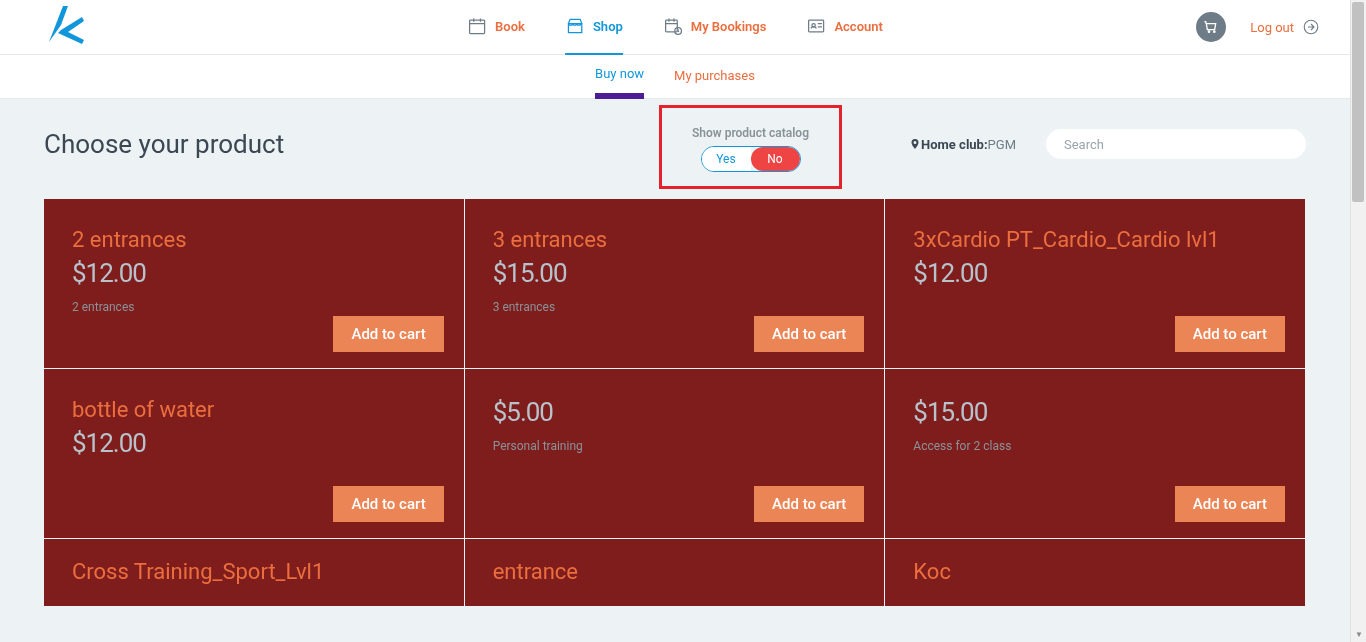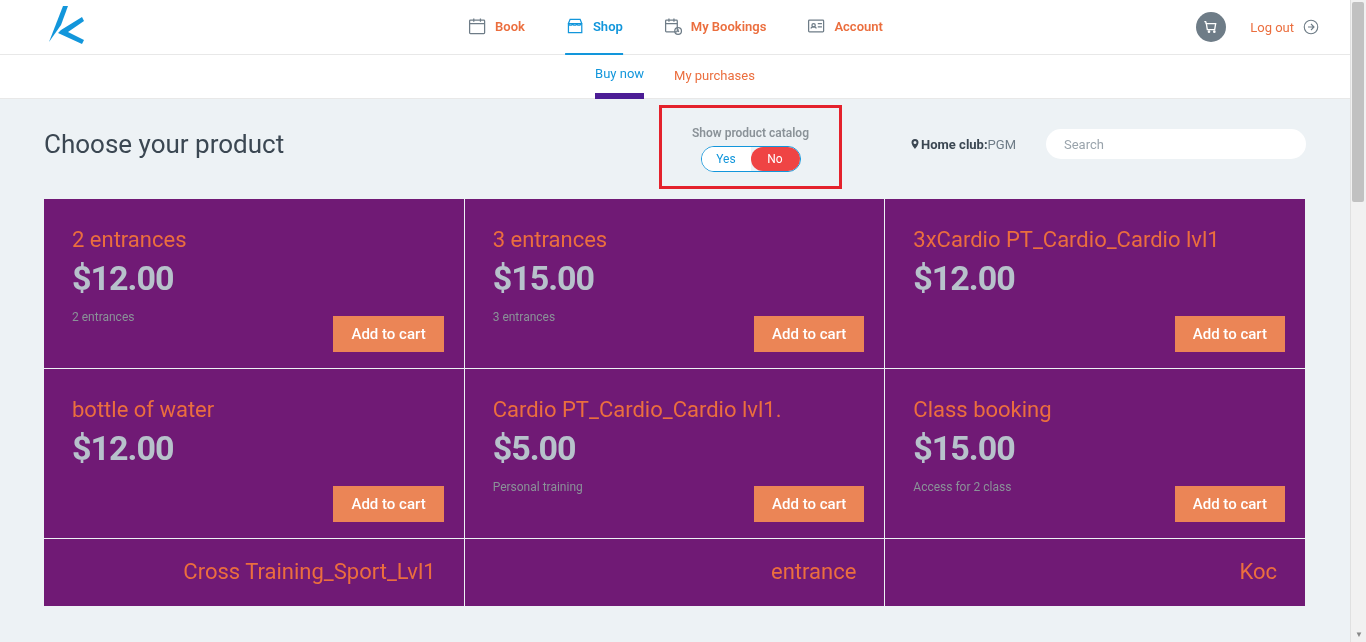--- a/index.html
+++ b/index.html
@@ -208,36 +208,36 @@
     .search-input::placeholder {
       color: #9aa4ac;
     }
     
     .grid {
       display: grid;
       grid-template-columns: repeat(3, 1fr);
       gap: 0;
     }
     .product-card {
-      background: #701a75;
+      background: #7f1d1d;
       padding: 28px 28px 16px 28px;
       border-right: 1px solid #edf2f5;
       border-bottom: 1px solid #edf2f5;
       position: relative;
       min-height: 170px;
     }
     .product-title {
       font-size: 22px;
       font-weight: 400;
       color: #eb6e3e;
       margin-bottom: 6px;
     }
     .product-price {
-      font-size: 34px;
-      font-weight: 700;
+      font-size: 26px;
+      font-weight: 400;
       color: #b7c2cb;
       margin-bottom: 12px;
       letter-spacing: -1px;
     }
     .product-desc {
       font-size: 12px;
       color: #8a9298;
     }
     .add-cart-btn {
       position: absolute;
@@ -247,21 +247,20 @@
       color: #fff;
       border: none;
       padding: 9px 18px;
       font-size: 15px;
       font-weight: 500;
       cursor: pointer;
     }
     .product-card.short {
       min-height: 60px;
       padding-top: 20px;
-      text-align: right;
     }
   </style>
 </head>
 <body>
 
 <div class="content-wrap">
 
   <div class="header">
     <svg class="logo" viewBox="0 0 50 50">
       <polygon fill="#1296db" points="9,40 23,4 28,4 21,23"></polygon>
@@ -367,27 +366,25 @@
         <div class="product-price">$12.00</div>
         <div class="product-desc"></div>
         <button class="add-cart-btn">Add to cart</button>
       </div>
       <div class="product-card">
         <div class="product-title">bottle of water</div>
         <div class="product-price">$12.00</div>
         <button class="add-cart-btn">Add to cart</button>
       </div>
       <div class="product-card">
-        <div class="product-title">Cardio PT_Cardio_Cardio lvl1.</div>
         <div class="product-price">$5.00</div>
         <div class="product-desc">Personal training</div>
         <button class="add-cart-btn">Add to cart</button>
       </div>
       <div class="product-card">
-        <div class="product-title">Class booking</div>
         <div class="product-price">$15.00</div>
         <div class="product-desc">Access for 2 class</div>
         <button class="add-cart-btn">Add to cart</button>
       </div>
       <div class="product-card short">
         <div class="product-title">Cross Training_Sport_Lvl1</div>
       </div>
       <div class="product-card short">
         <div class="product-title">entrance</div>
       </div>

